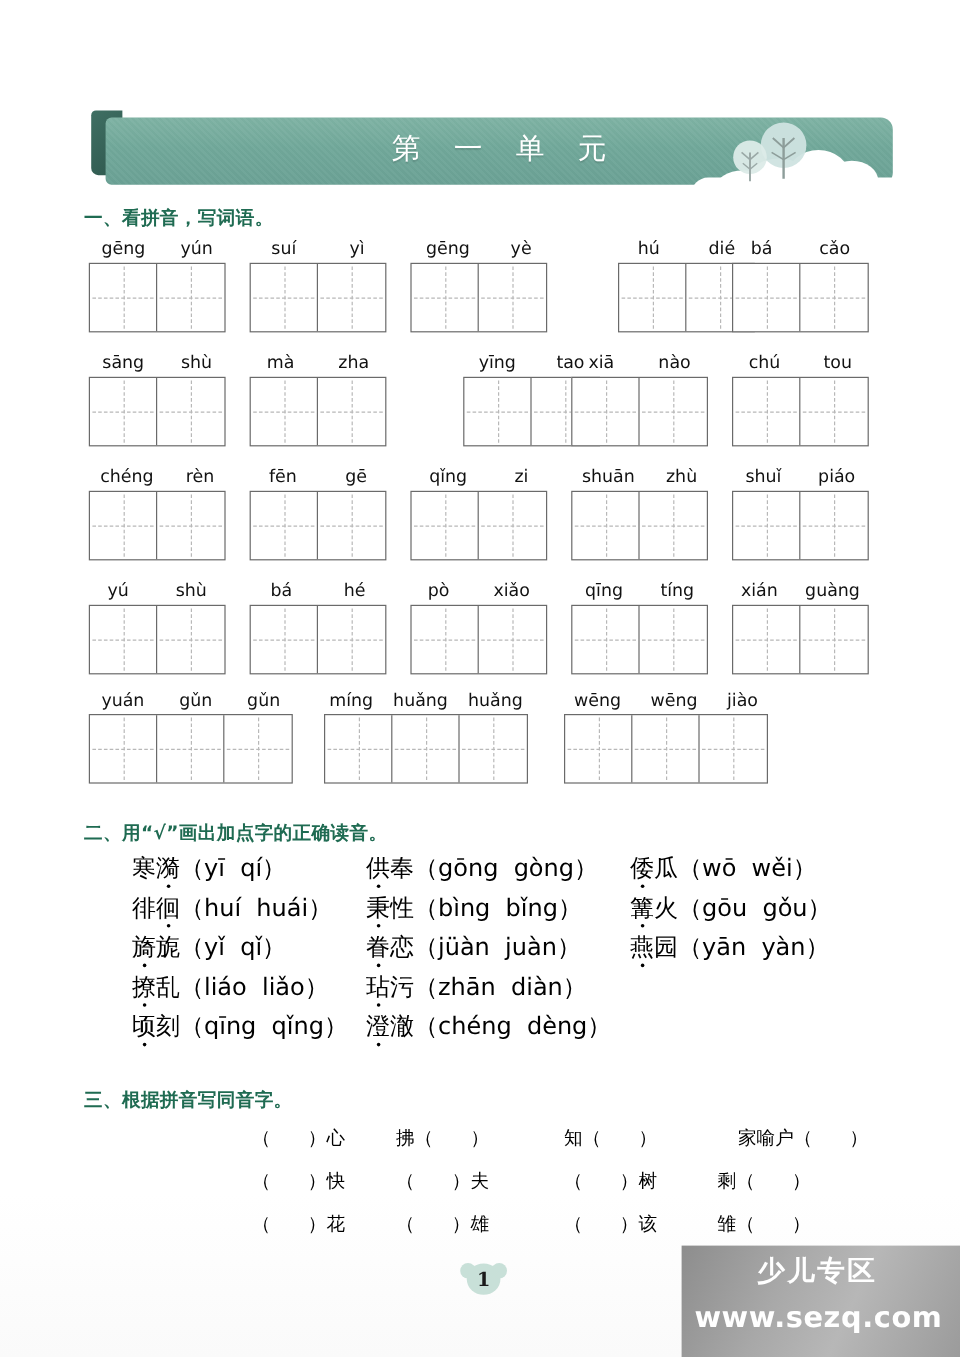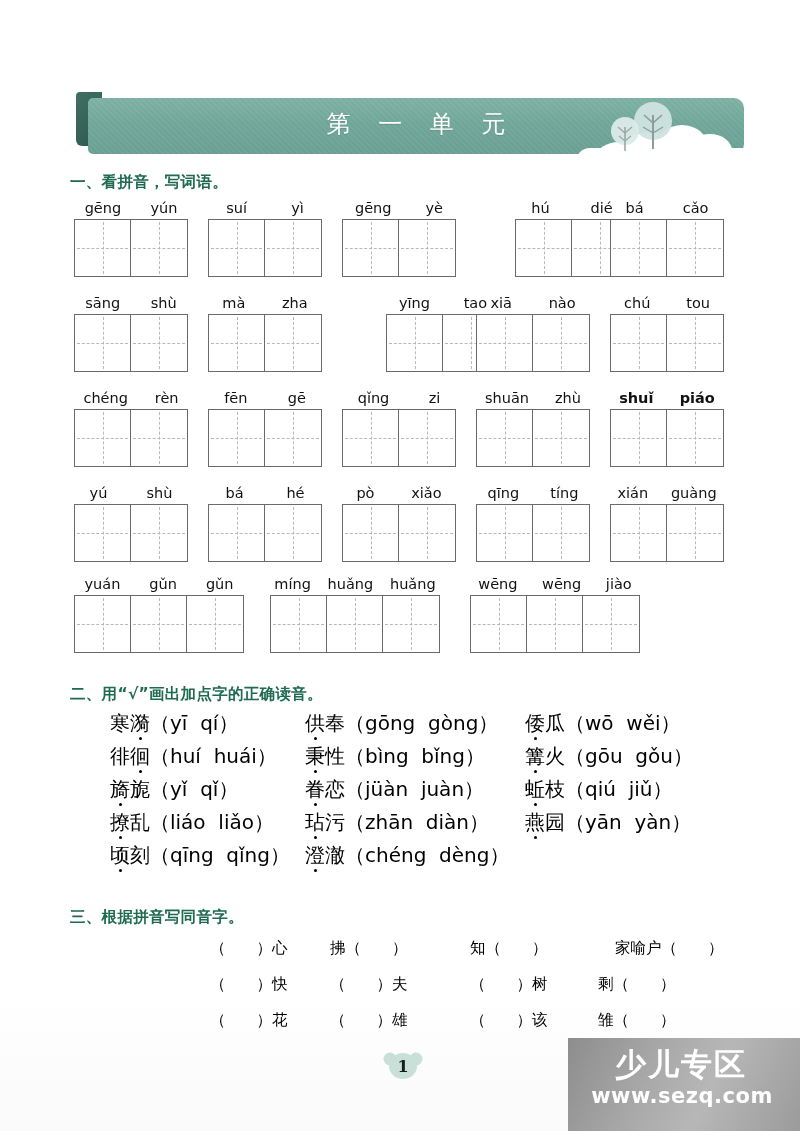--- a/index.html
+++ b/index.html
@@ -196,31 +196,31 @@
     height: 93px;
     background: linear-gradient(115deg, #8d8d8d 0%, #a8a8a8 35%, #b7b7b7 60%, #9b9b9b 100%);
     overflow: hidden;
   }
   .wm-cn {
     position: absolute;
     left: 0; right: 6px;
     top: 6px;
     text-align: center;
     color: #ffffff;
-    font-size: 31px;
+    font-size: 23px;
     font-weight: bold;
     letter-spacing: 2px;
   }
   .wm-url {
     position: absolute;
     left: 0; right: 4px;
     top: 46px;
     text-align: center;
     color: #ffffff;
-    font-size: 21px;
+    font-size: 24px;
     font-weight: bold;
     letter-spacing: .5px;
     font-family: "DejaVu Sans", sans-serif;
   }
 </style>
 </head>
 <body>
 
 <div id="page">
 
@@ -388,21 +388,21 @@
       <div class="pin-group" style="left: 476px; top: 386px;">
         <div class="pin-label" style="width: 114px;">
           <span>shuān</span>
           <span>zhù</span>
         </div>
         <div class="grid-box">
           <div class="cell"></div>
           <div class="cell"></div>
         </div>
       </div>
-      <div class="pin-group" style="left: 610px; top: 386px; font-weight: bold;">
+      <div class="pin-group" style="left: 610px; top: 386px;">
         <div class="pin-label" style="width: 114px;">
           <span>shuǐ</span>
           <span>piáo</span>
         </div>
         <div class="grid-box">
           <div class="cell"></div>
           <div class="cell"></div>
         </div>
       </div>
       <div class="pin-group" style="left: 74px; top: 481px;">
@@ -506,21 +506,20 @@
       <div class="s2-col" style="left: 305px; top: 712px;">
         <div class="s2-item"><span class="han dotted">供</span><span class="han">奉</span><span class="py">（</span><span class="py">gōng</span><span>&nbsp;&nbsp;</span><span class="py">gòng</span><span class="py">）</span></div>
         <div class="s2-item"><span class="han dotted">秉</span><span class="han">性</span><span class="py">（</span><span class="py">bìng</span><span>&nbsp;&nbsp;</span><span class="py">bǐng</span><span class="py">）</span></div>
         <div class="s2-item"><span class="han dotted">眷</span><span class="han">恋</span><span class="py">（</span><span class="py">jüàn</span><span>&nbsp;&nbsp;</span><span class="py">juàn</span><span class="py">）</span></div>
         <div class="s2-item"><span class="han dotted">玷</span><span class="han">污</span><span class="py">（</span><span class="py">zhān</span><span>&nbsp;&nbsp;</span><span class="py">diàn</span><span class="py">）</span></div>
         <div class="s2-item"><span class="han dotted">澄</span><span class="han">澈</span><span class="py">（</span><span class="py">chéng</span><span>&nbsp;&nbsp;</span><span class="py">dèng</span><span class="py">）</span></div>
       </div>
       <div class="s2-col" style="left: 525px; top: 712px;">
         <div class="s2-item"><span class="han dotted">倭</span><span class="han">瓜</span><span class="py">（</span><span class="py">wō</span><span>&nbsp;&nbsp;</span><span class="py">wěi</span><span class="py">）</span></div>
         <div class="s2-item"><span class="han dotted">篝</span><span class="han">火</span><span class="py">（</span><span class="py">gōu</span><span>&nbsp;&nbsp;</span><span class="py">gǒu</span><span class="py">）</span></div>
-        <div class="s2-item"><span class="han dotted">蚯</span><span class="han">枝</span><span class="py">（</span><span class="py">qiú</span><span>&nbsp;&nbsp;</span><span class="py">jiǔ</span><span class="py">）</span></div>
         <div class="s2-item"><span class="han dotted">燕</span><span class="han">园</span><span class="py">（</span><span class="py">yān</span><span>&nbsp;&nbsp;</span><span class="py">yàn</span><span class="py">）</span></div>
       </div>
     </div>
 
   <div class="sec-head" style="top:907px;font-family:Liberation Serif, serif;">三、根据拼音写同音字。</div>
 
   <div id="section-three">
       <div class="s3-row" style="top: 938px;"><span class="s3-num"></span><span class="s3-py"></span></div>
       <div class="s3-row" style="top: 938px; left: 210px;">（　　）心</div>
       <div class="s3-row" style="top: 938px; left: 330px;">拂（　　）</div>

